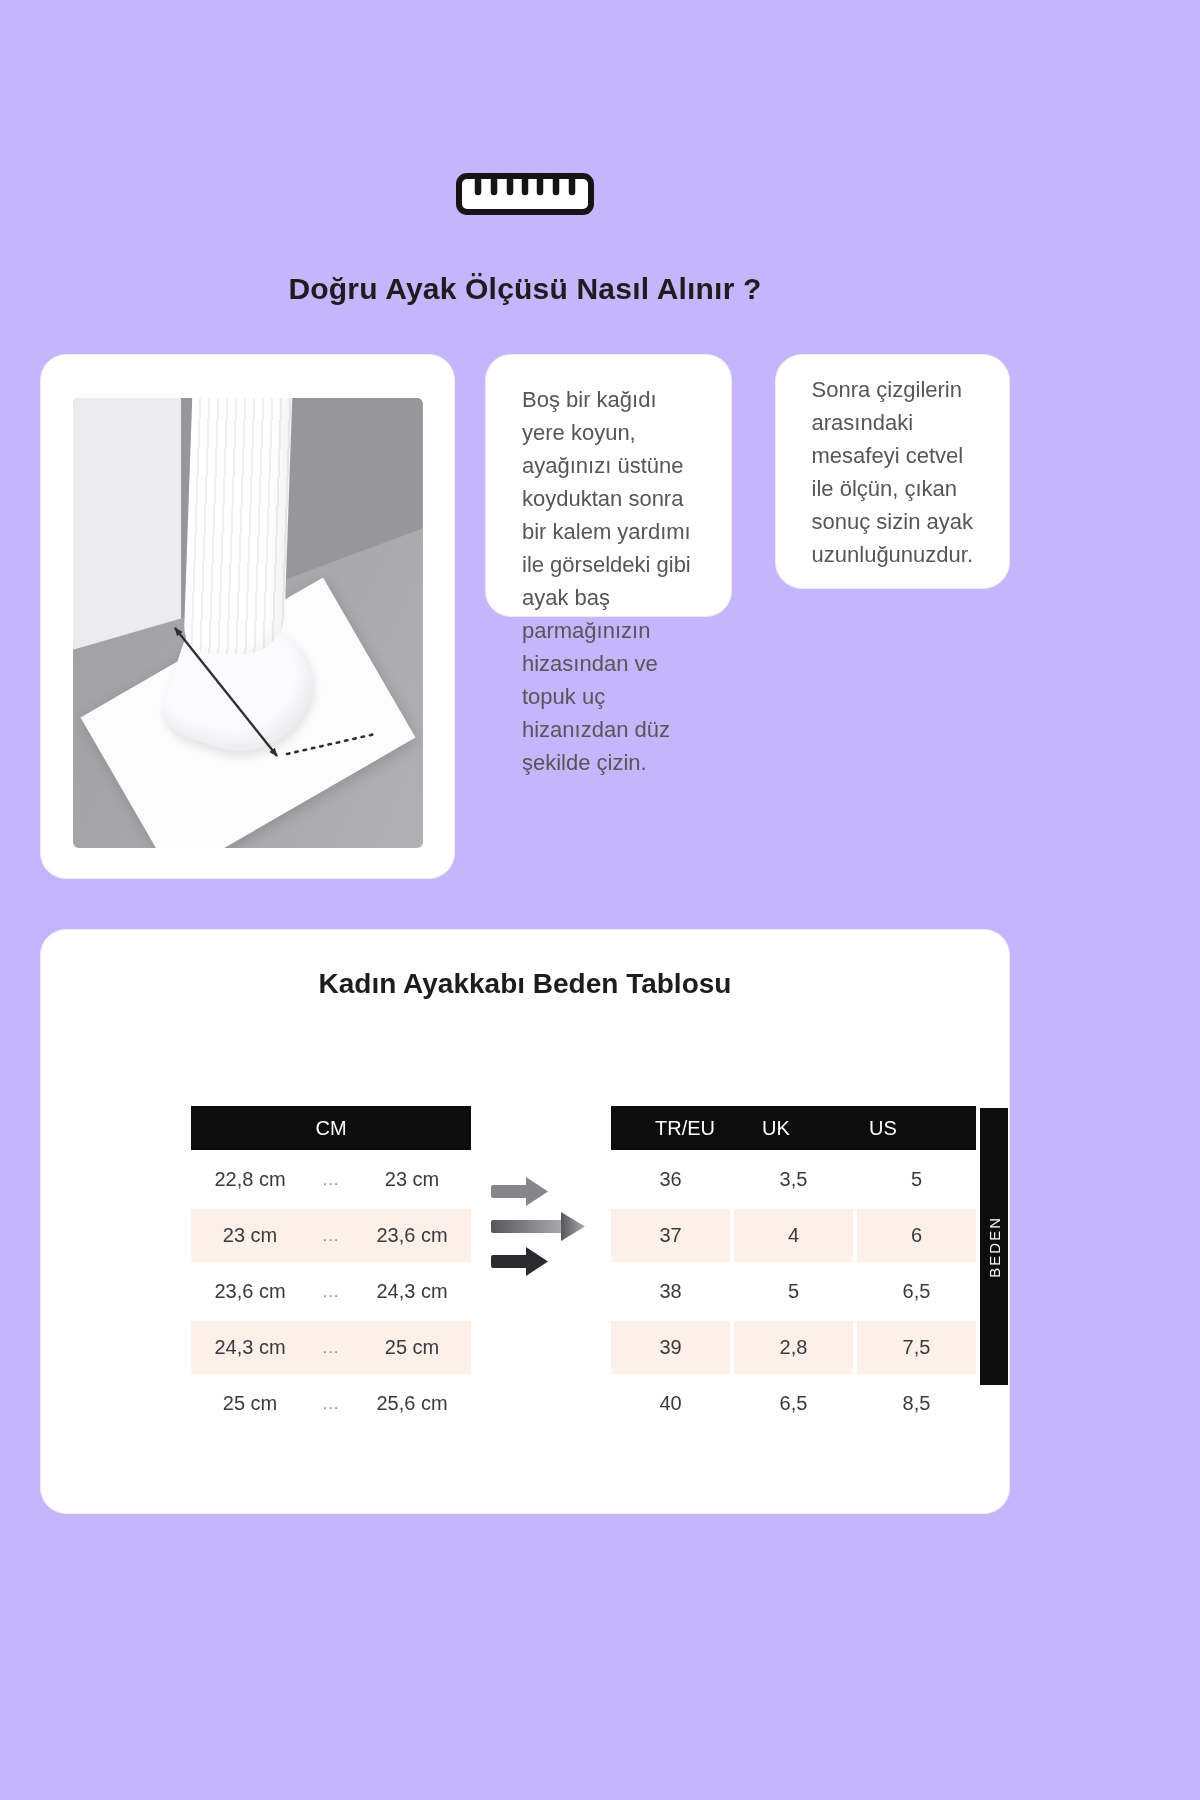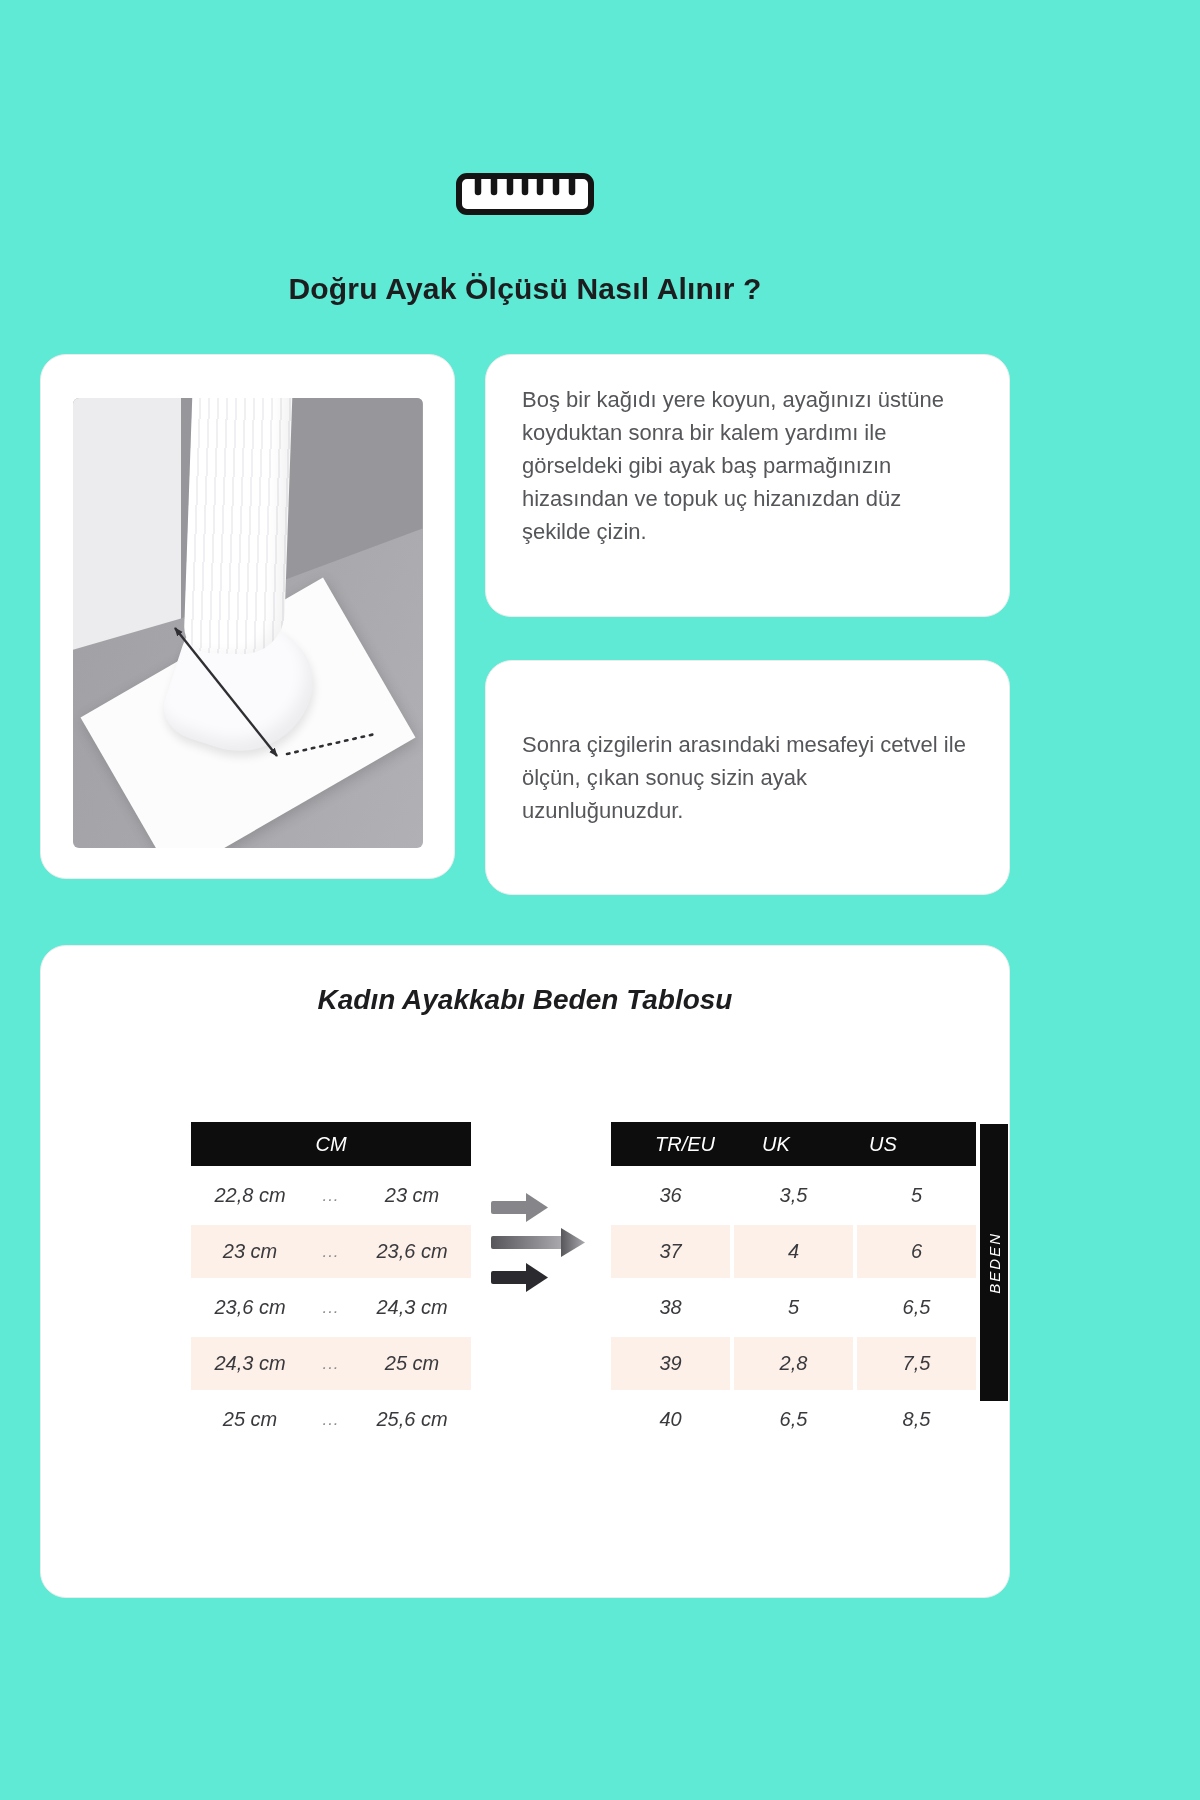--- a/index.html
+++ b/index.html
@@ -1,29 +1,29 @@
 <!DOCTYPE html>
 <html><head>
 <meta charset="utf-8">
 <style>
   * { margin:0; padding:0; box-sizing:border-box; }
   body { background:#ffffff; font-family:"Liberation Sans", sans-serif; }
-  .page { position:relative; width:1200px; height:1800px; background:#5eead4; overflow:hidden; }
+  .page { position:relative; width:1200px; height:1800px; background:#c4b5fd; overflow:hidden; }
   .content { width:970px; margin-left:40px; padding-top:172px; }
 
   
   .hero { text-align:center; }
   .hero .ruler-wrap { display:inline-block; }
   .page-title { margin-top:52px; font-size:30px; font-weight:700; color:#1d1d1f; letter-spacing:.2px; }
 
   
   .howto { display:flex; gap:30px; margin-top:48px; }
   .card { border:1px solid #ececec; border-radius:26px; background:#fff; }
   .photo-card { width:415px; height:525px; display:flex; justify-content:center; align-items:flex-start; padding-top:43px; flex:0 0 auto; }
-  .steps { flex:1; display:flex; flex-direction:column; gap:43px; }
+  .steps { flex:1; display:flex; flex-direction:row; gap:43px; }
   .step-card { padding:0 36px; color:#55565a; font-size:22px; line-height:1.5; }
   .step-1 { height:263px; padding-top:28px; }
   .step-2 { height:235px; display:flex; align-items:center;border-radius:27px; }
 
   
   .photo { position:relative; width:350px; height:450px; border-radius:6px; overflow:hidden;
            background:linear-gradient(115deg,#9e9ea2 0%,#a8a8ac 55%,#b1b1b5 100%); }
   .wall-left { position:absolute; inset:0; background:#ececee;
                clip-path:polygon(0 0,31% 0,31% 49%,0 56%); }
   .wall-right { position:absolute; inset:0; background:#97979b;
@@ -33,21 +33,21 @@
   .leg { position:absolute; left:115px; top:-12px; width:100px; height:268px;
          background:repeating-linear-gradient(90deg,#ffffff 0 7px,#f0f0f3 7px 9px);
          border-radius:0 0 42px 26px; transform:rotate(2deg);
          box-shadow:inset -10px 0 14px rgba(0,0,0,.05); }
   .foot { position:absolute; left:100px; top:222px; width:138px; height:132px; background:#fbfbfd;
           border-radius:40% 60% 68% 32% / 45% 55% 72% 28%; transform:rotate(18deg);
           box-shadow:inset -10px -8px 16px rgba(0,0,0,.06), 3px 5px 10px rgba(0,0,0,.10); }
   .measure-svg { position:absolute; inset:0; }
 
   
-  .table-section { margin-top:50px; width:970px; height:653px; padding-top:38px;font-style:italic; }
+  .table-section { margin-top:50px; width:970px; height:585px; padding-top:38px; }
   .section-title { text-align:center; font-size:28px; font-weight:700; color:#1d1d1f; }
   .tables { position:relative; margin-top:62px; height:324px; }
 
   .thead { height:44px; background:#0d0d0d; color:#fff; font-size:20px; font-weight:500;
            display:flex; align-items:center; justify-content:center;margin-top:44px; }
   .cm-table { position:absolute; left:150px; top:0; width:280px; }
   .cm-row { display:grid; grid-template-columns:1fr 44px 1fr; align-items:center; text-align:center;
             height:53px; margin-top:3px; font-size:20px; color:#3a3a3e; }
   .cm-row .dots { color:#8d8d91; font-size:17px; letter-spacing:1px; }
   .peach { background:#fdf0e8; }

